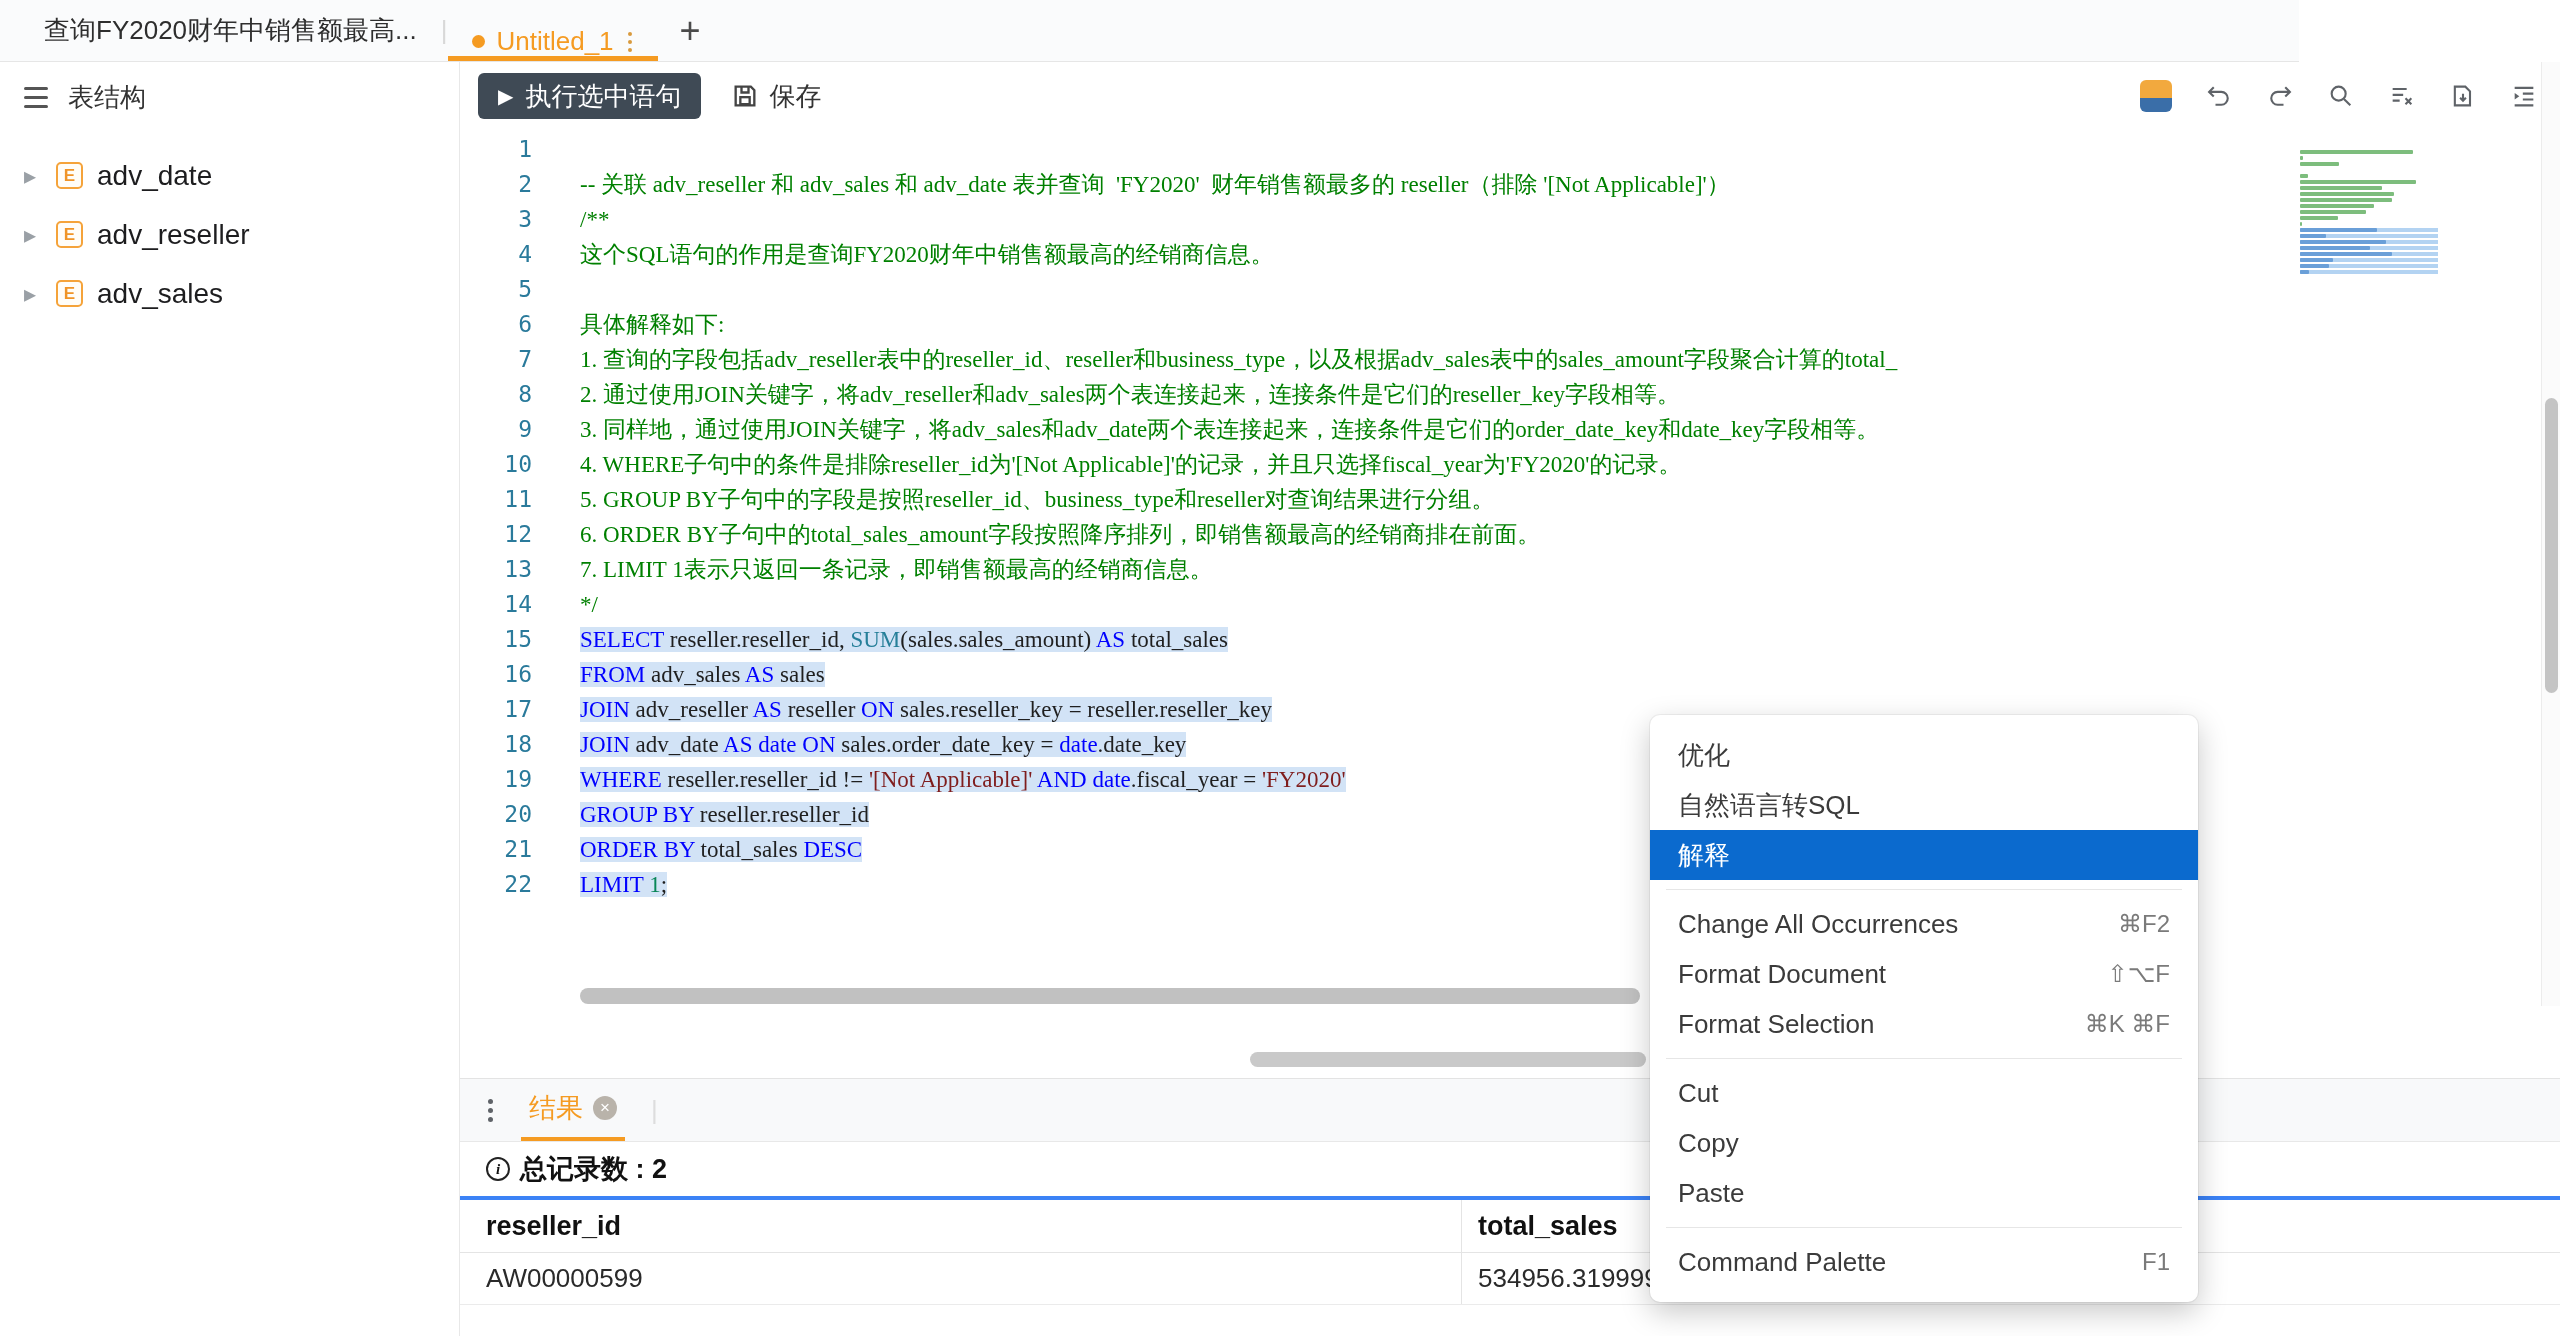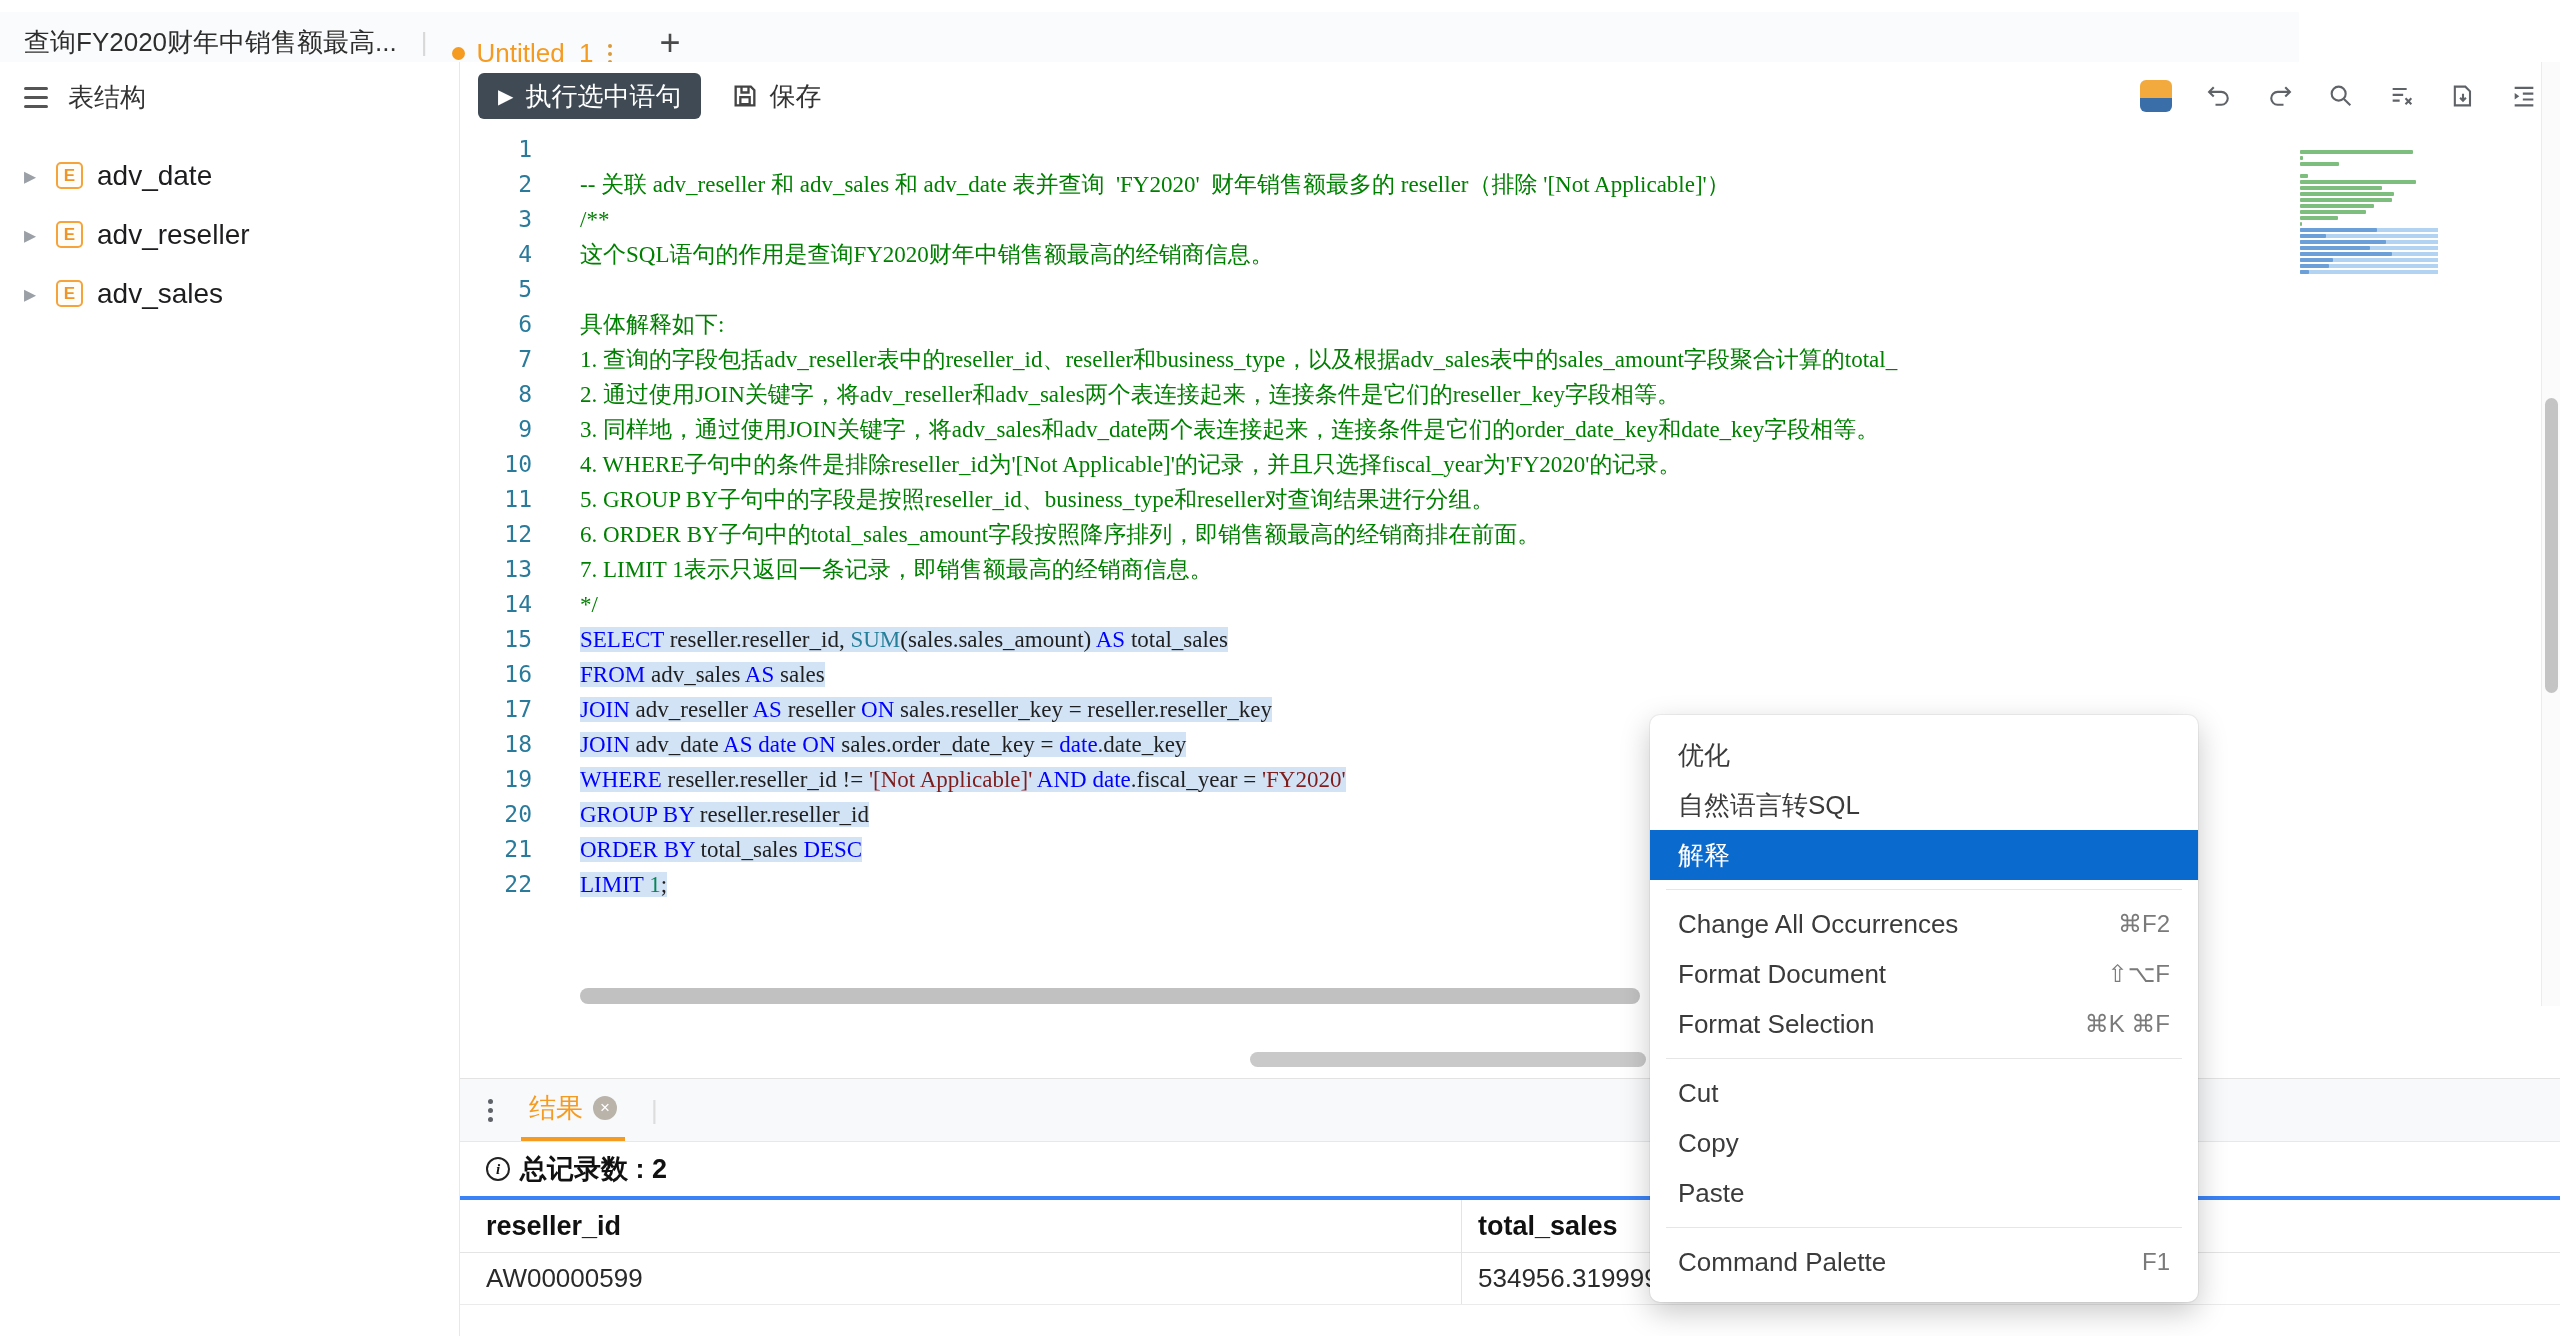--- a/index.html
+++ b/index.html
@@ -1,21 +1,21 @@
 <!DOCTYPE html>
 <html><head>
 <meta charset="utf-8">
 <style>
   html,body{margin:0;padding:0;width:2560px;height:1336px;overflow:hidden;background:#fff;
     font-family:"Liberation Sans",sans-serif;-webkit-font-smoothing:antialiased;}
   *{box-sizing:border-box;}
 
   
-  .tabbar{position:absolute;left:0;top:12px;width:2299px;height:62px;background:#fafbfc;
-    border-bottom:1px solid #e6e6e6;display:flex;align-items:stretch;}
+  .tabbar{position:absolute;left:0;top:0;width:2299px;height:62px;background:#fafbfc;
+    border-bottom:1px solid #e6e6e6;display:flex;align-items:stretch;padding-left:20px;}
   .tab{display:flex;align-items:center;gap:12px;padding:0 24px;font-size:26px;color:#2e2e2e;cursor:pointer;}
   .tab-sep{align-self:center;color:#d8d8d8;font-size:26px;}
   .tab.active{color:#f59b22;border-bottom:5px solid #f59b22;margin-top:27px;}
   .unsaved-dot{width:13px;height:13px;border-radius:50%;background:#f59b22;}
   .newtab{align-self:center;font-size:36px;color:#4a4a4a;margin-left:22px;line-height:1;cursor:pointer;}
   .dots{display:inline-flex;flex-direction:column;gap:4px;align-items:center;padding:0 2px;cursor:pointer;}
   .dots i{width:4px;height:4px;border-radius:50%;background:currentColor;display:block;}
   .tab .dots{color:#d89a3e;}
 
   

